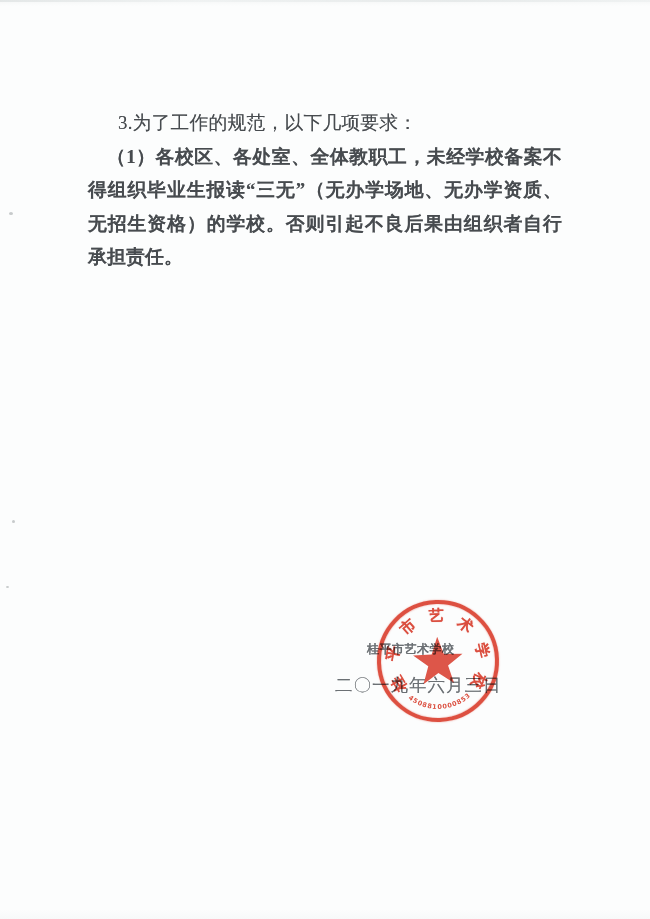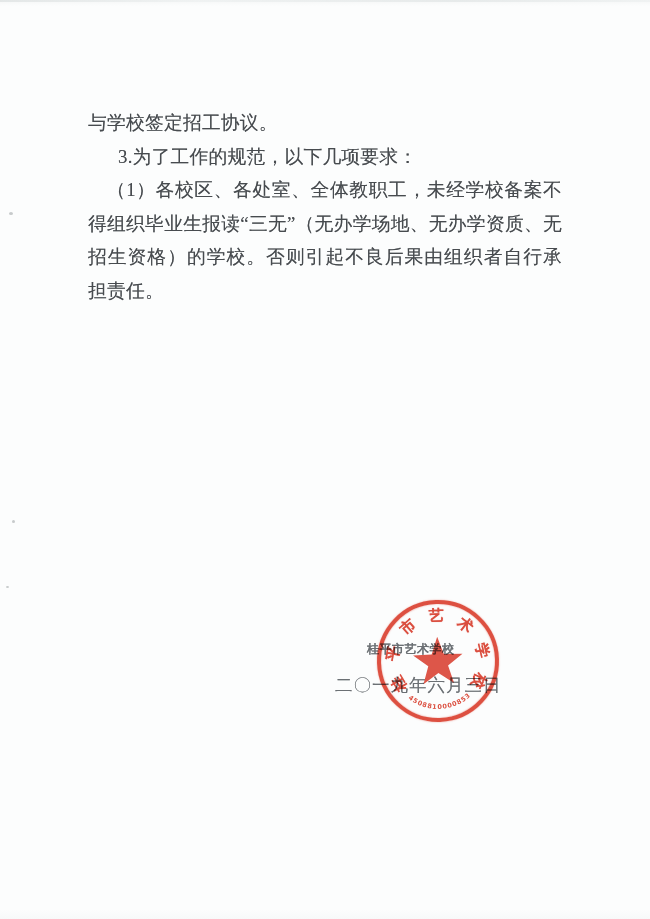--- a/index.html
+++ b/index.html
@@ -27,21 +27,21 @@
     font-size: 18.8px;
     line-height: 33.5px;
     color: #474b4f;
     text-align: justify;
     text-justify: inter-ideograph;
     letter-spacing: 0.2px;
     text-shadow: 0 0 0.5px rgba(71,75,79,.55);
   }
   .doc-body p { margin: 0; padding: 0; }
   .para.indent    { text-indent: 1.6em; }
-  .para.indent-sm { text-indent: 1em; }
+  .para.indent-sm { text-indent: 1em; font-weight: bold; }
   .para.no-indent { text-indent: 0; }
 
   .signature {
     position: absolute; left: 0; top: 0; width: 100%;
     color: #6b7074;
     text-shadow: 0 0 0.6px rgba(107,112,116,.6);
   }
   .sig-org  { position: absolute; left: 367px; top: 641px; font-size: 12px; letter-spacing: 0.5px; font-weight: bold; }
   .sig-date { position: absolute; left: 335px; top: 673px; font-size: 17.5px; letter-spacing: 1px; text-align: right; }
 
@@ -79,21 +79,20 @@
 </head>
 <body>
 
 <div class="page">
   <div class="scan-top-edge"></div>
   <div class="speck" style="left:9px;  top:212px; width:4px; height:3px;"></div>
   <div class="speck" style="left:12px; top:520px; width:3px; height:3px;"></div>
   <div class="speck" style="left:6px;  top:586px; width:3px; height:2px;"></div>
 
   <div class="doc-body">
-    <p class="para no-indent">与学校签定招工协议。</p>
     <p class="para indent">3.为了工作的规范，以下几项要求：</p>
     <p class="para indent-sm">（1）各校区、各处室、全体教职工，未经学校备案不得组织毕业生报读“三无”（无办学场地、无办学资质、无招生资格）的学校。否则引起不良后果由组织者自行承担责任。</p>
   </div>
 
   <div class="signature">
     <div class="sig-org">桂平市艺术学校</div>
     <div class="sig-date">二〇一九年六月三日</div>
   </div>
 
   <div class="seal">

